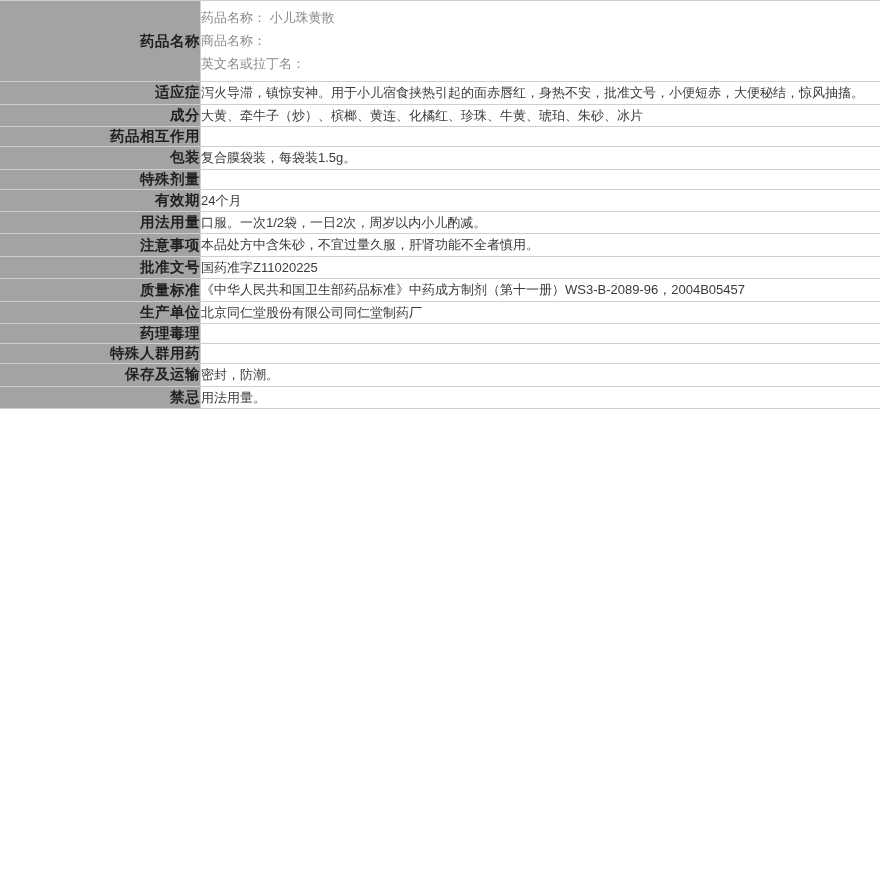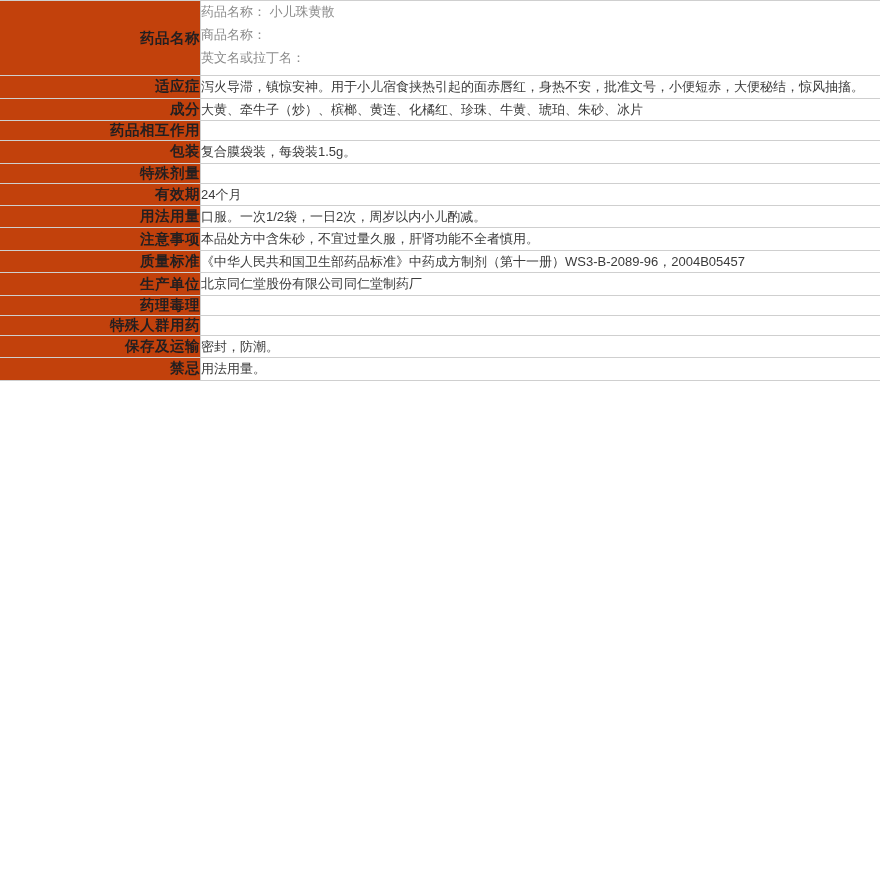--- a/index.html
+++ b/index.html
@@ -33,21 +33,21 @@
   }
   td.label-cell {
     width: 200px;
     text-align: right;
     padding: 9px 12px 9px 6px;
     font-weight: bold;
     font-size: 14.5px;
     letter-spacing: 0.5px;
     color: #231f20;
     vertical-align: middle;
-    background: #c2410c;
+    background: #a3a3a3;
   }
   td.value-cell {
     width: 680px;
     padding: 9px 14px 9px 18px;
     font-size: 13px;
     line-height: 1.65;
     color: #3a3a3a;
     vertical-align: middle;
     border-left: 1px solid #cfcfcf;
   }
@@ -56,20 +56,21 @@
     white-space: pre-wrap;
     word-break: break-all;
   }
   .value-line.sub {
     color: #8a8a8a;
   }
   tr.first-row td {
     border-top: 1px solid #cfcfcf;
   }
   tr.name-row td.value-cell {
+    padding-top: 6px;
     padding-bottom: 6px;
     line-height: 1.75;
   }
   tr.name-row td.label-cell {
     vertical-align: middle;
   }
   .empty-val {
     min-height: 18px;
     display: block;
   }
@@ -130,20 +131,26 @@
             <span class="value-line">口服。一次1/2袋，一日2次，周岁以内小儿酌减。</span>
           </td>
         </tr>
         <tr>
           <td class="label-cell">注意事项</td>
           <td class="value-cell">
             <span class="value-line">本品处方中含朱砂，不宜过量久服，肝肾功能不全者慎用。</span>
           </td>
         </tr>
         <tr>
+          <td class="label-cell">批准文号</td>
+          <td class="value-cell">
+            <span class="value-line">国药准字Z11020225</span>
+          </td>
+        </tr>
+        <tr>
           <td class="label-cell">质量标准</td>
           <td class="value-cell">
             <span class="value-line">《中华人民共和国卫生部药品标准》中药成方制剂（第十一册）WS3-B-2089-96，2004B05457</span>
           </td>
         </tr>
         <tr>
           <td class="label-cell">生产单位</td>
           <td class="value-cell">
             <span class="value-line">北京同仁堂股份有限公司同仁堂制药厂</span>
           </td>

